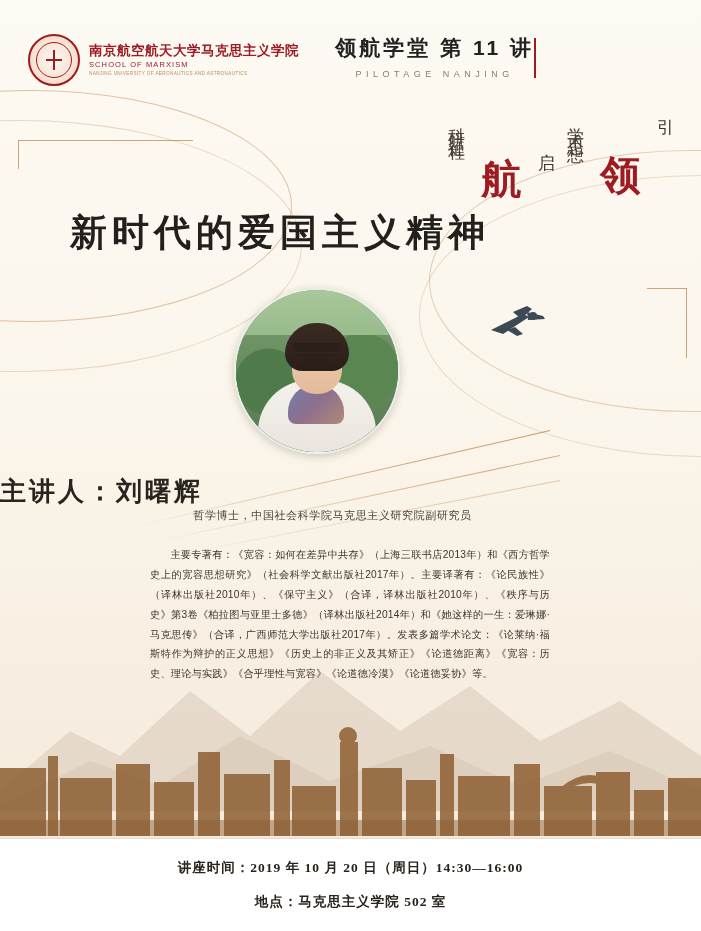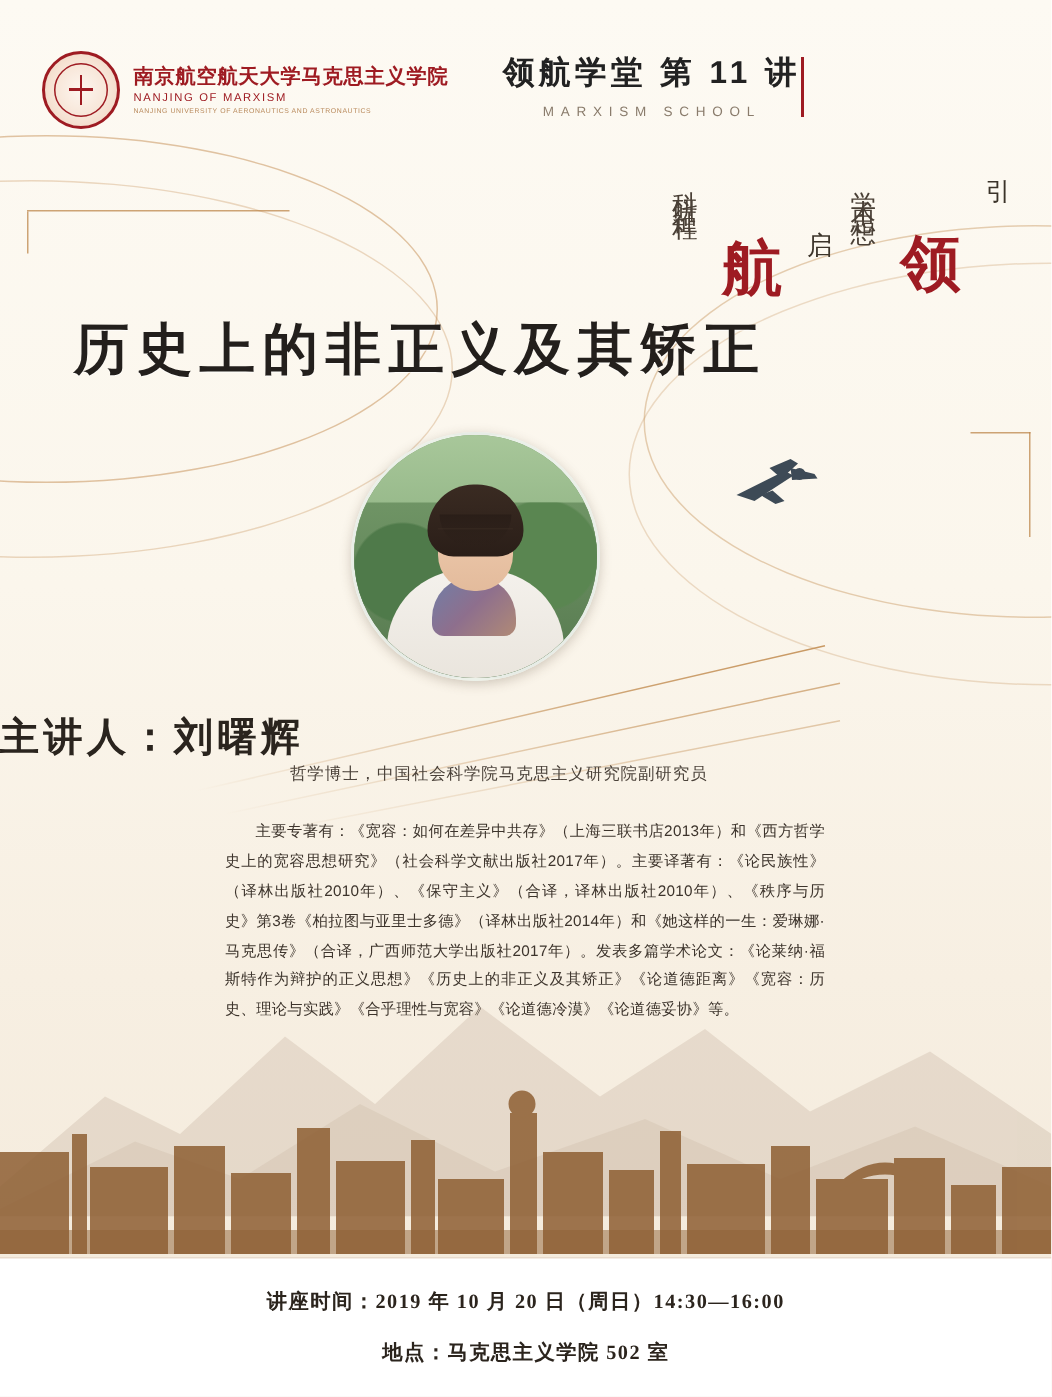--- a/index.html
+++ b/index.html
@@ -325,41 +325,41 @@
   <div class="corner-tick tl"></div>
   <div class="corner-tick tl2"></div>
   <div class="corner-tick tr"></div>
   <div class="corner-tick tr2"></div>
 
   <div class="header">
     <div class="logo-wrap">
       <div class="logo-seal"></div>
       <div class="logo-text">
         <div class="logo-cn">南京航空航天大学马克思主义学院</div>
-        <div class="logo-en">NANJING OF MARXISM</div>
+        <div class="logo-en">SCHOOL OF MARXISM</div>
         <div class="logo-en2">NANJING UNIVERSITY OF AERONAUTICS AND ASTRONAUTICS</div>
       </div>
     </div>
     <div class="header-right">
       <div class="rule"></div>
       <div class="hr-cn">领航学堂  第 11 讲</div>
-      <div class="hr-en">MARXISM SCHOOL</div>
+      <div class="hr-en">PILOTAGE NANJING</div>
     </div>
   </div>
 
   <div class="vertical-block">
     <div class="vcol small">引</div>
     <div class="vcol big">领</div>
     <div class="vcol thin">学术思想</div>
     <div class="vcol small b">启</div>
     <div class="vcol big">航</div>
     <div class="vcol thin">科研征程</div>
   </div>
 
-  <div class="main-title">历史上的非正义及其矫正</div>
+  <div class="main-title">新时代的爱国主义精神</div>
 
   <div class="photo">
     <div class="sky"></div>
     <div class="foliage"></div>
     <div class="body"></div>
     <div class="scarf"></div>
     <div class="face"></div>
     <div class="hair"></div>
     <div class="glasses"></div>
   </div>

